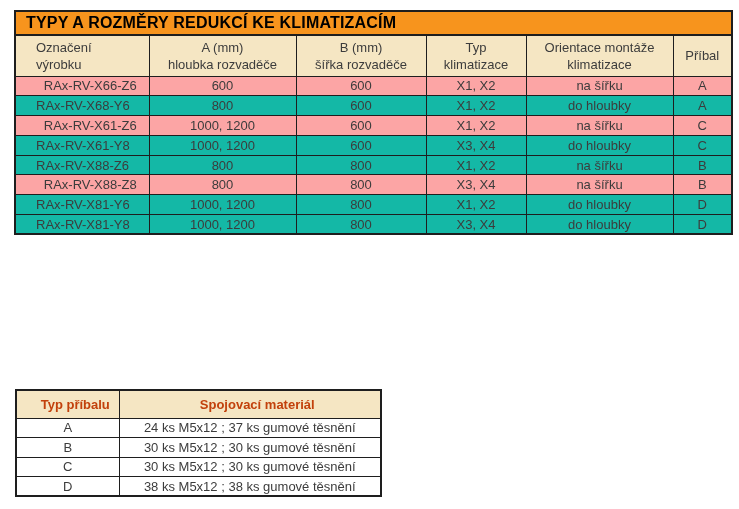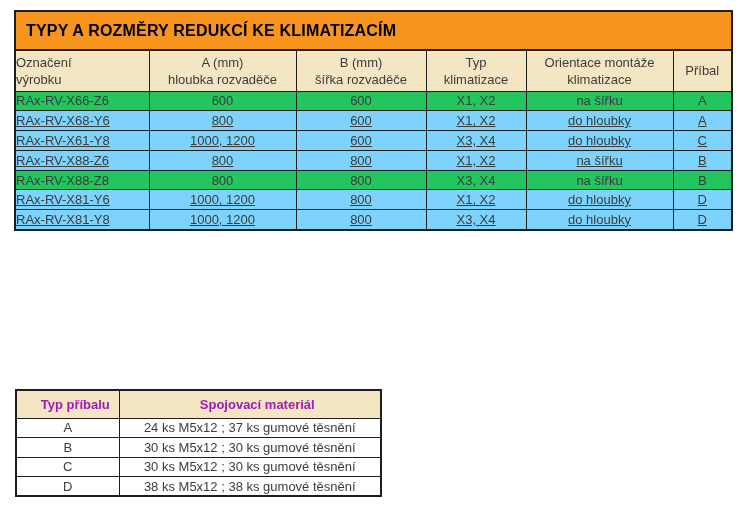--- a/index.html
+++ b/index.html
@@ -23,49 +23,49 @@
     border: 1px solid #1e1e1e;
     text-align: center; vertical-align: middle;
     padding: 1px 4px;
     overflow: hidden; white-space: nowrap;
   }
   .main-table .title-cell {
     background: #f7941d;
     color: #000000;
     font-size: 16px; font-weight: bold; letter-spacing: 0.2px;
     text-align: left; padding-left: 10px;
-    height: 39px;
+    height: 24px;
     border-bottom: 2px solid #1e1e1e;
     white-space: nowrap;
   }
   .main-table .hdr {
     background: #f5e6c3;
     font-weight: normal;
     height: 41px; line-height: 17px;
     white-space: pre-line;
   }
-  .main-table .left { text-align: left; padding-left: 0; }
+  .main-table .left { text-align: left; padding-left: 20px; }
   .main-table tbody td { height: 19.8px; }
-  .main-table tbody tr.even td { background: #22c55e; }
-  .main-table tbody tr.odd td { background: #7dd3fc; text-decoration: underline; }
+  .main-table tbody tr.even td { background: #fca5a5; text-align: center; }
+  .main-table tbody tr.odd td { background: #14b8a6; }
 
   
   .package-table {
     position: absolute; left: 15px; top: 389px; width: 365px;
     border: 2px solid #1e1e1e;
     font-size: 13px; color: #3c3c3c;
   }
   .package-table th, .package-table td {
     border: 1px solid #1e1e1e;
     text-align: center; vertical-align: middle;
     padding: 1px 4px; white-space: nowrap; overflow: hidden;
   }
   .package-table .hdr {
     background: #f5e6c3;
-    color: #a21caf;
+    color: #c2410c;
     font-weight: bold;
     height: 28px;
     padding-left: 19px;
   }
   .package-table tbody td { height: 19.5px; background: #ffffff; }
 </style>
 </head>
 <body>
 
 <div class="canvas">
@@ -107,20 +107,28 @@
         <td>A</td>
       </tr>
       <tr class="odd">
         <td class="left">RAx-RV-X68-Y6</td>
         <td>800</td>
         <td>600</td>
         <td>X1, X2</td>
         <td>do hloubky</td>
         <td>A</td>
       </tr>
+      <tr class="even">
+        <td class="left">RAx-RV-X61-Z6</td>
+        <td>1000, 1200</td>
+        <td>600</td>
+        <td>X1, X2</td>
+        <td>na šířku</td>
+        <td>C</td>
+      </tr>
       <tr class="odd">
         <td class="left">RAx-RV-X61-Y8</td>
         <td>1000, 1200</td>
         <td>600</td>
         <td>X3, X4</td>
         <td>do hloubky</td>
         <td>C</td>
       </tr>
       <tr class="odd">
         <td class="left">RAx-RV-X88-Z6</td>

